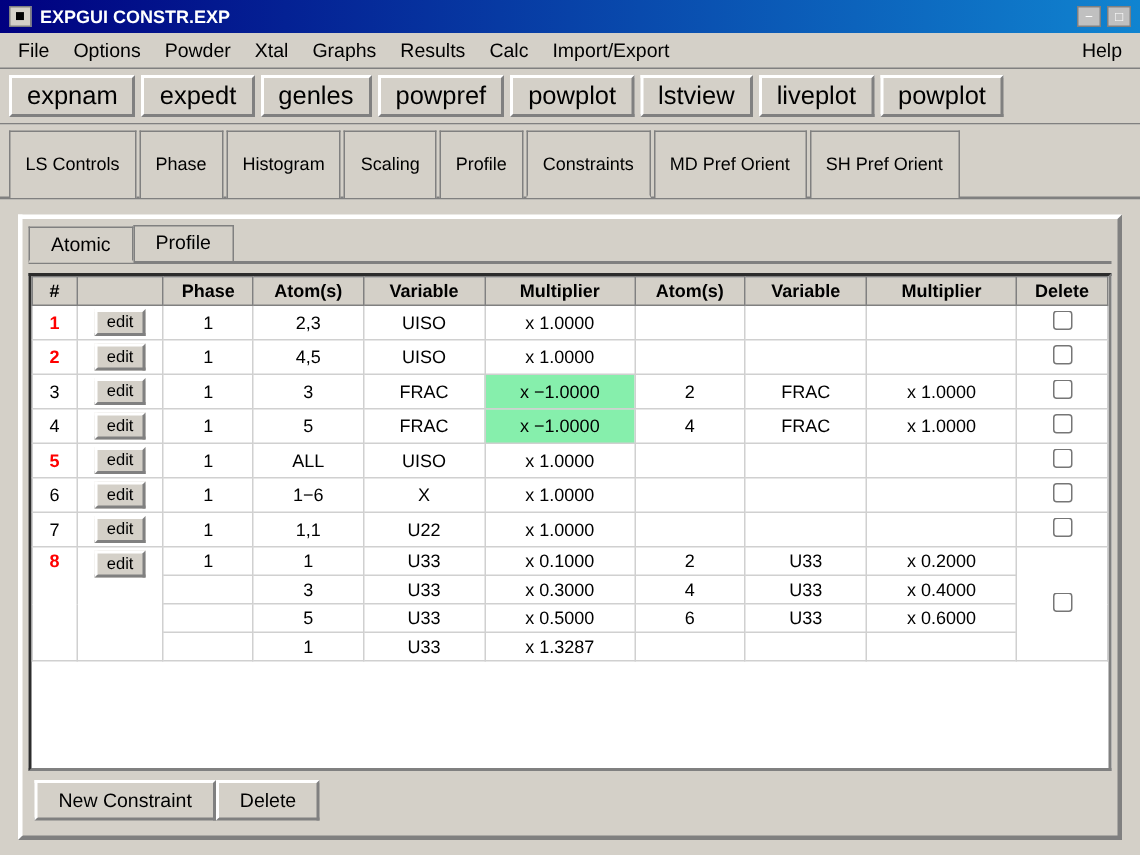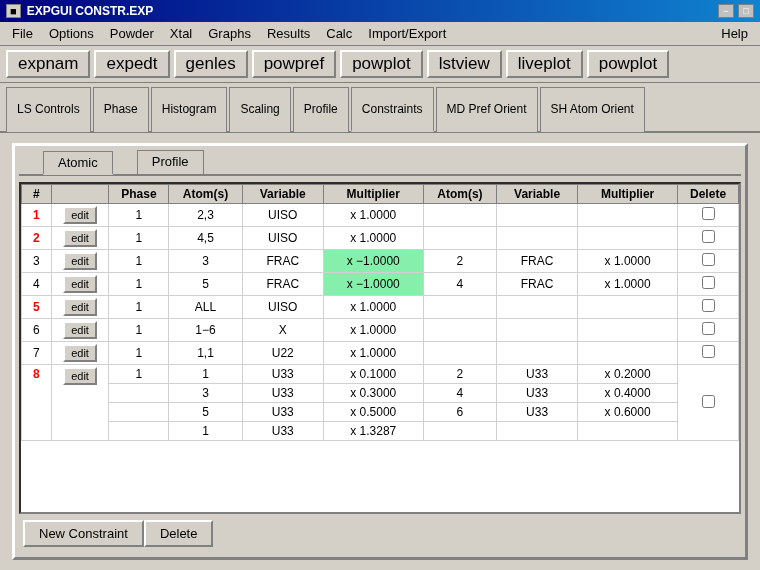--- a/index.html
+++ b/index.html
@@ -96,21 +96,20 @@
       margin-bottom: 6px;
       border-bottom: 2px solid #808080;
     }
     .inner-tab {
       background: #d4d0c8;
       border: 1px solid #808080;
       border-bottom: none;
       padding: 3px 14px;
       font-size: 13px;
       cursor: pointer;
-      margin-left: 24px;
     }
     .inner-tab.active {
       background: #d4d0c8;
       border-bottom: 2px solid #d4d0c8;
       z-index: 1;
       font-weight: normal;
       position: relative;
       top: 1px;
     }
     table {
@@ -215,21 +214,21 @@
   </div>
 
   <div class="tabs-row">
     <div class="tab">LS Controls</div>
     <div class="tab">Phase</div>
     <div class="tab">Histogram</div>
     <div class="tab">Scaling</div>
     <div class="tab">Profile</div>
     <div class="tab active">Constraints</div>
     <div class="tab">MD Pref Orient</div>
-    <div class="tab">SH Atom Orient</div>
+    <div class="tab">SH Pref Orient</div>
   </div>
 
   <div class="main-content" style="flex:1; overflow:hidden;">
     <div class="outer-frame" style="height:calc(100% - 8px); display:flex; flex-direction:column;">
 
       <div class="inner-tabs">
         <div class="inner-tab active">Atomic</div>
         <div class="inner-tab">Profile</div>
       </div>
 

